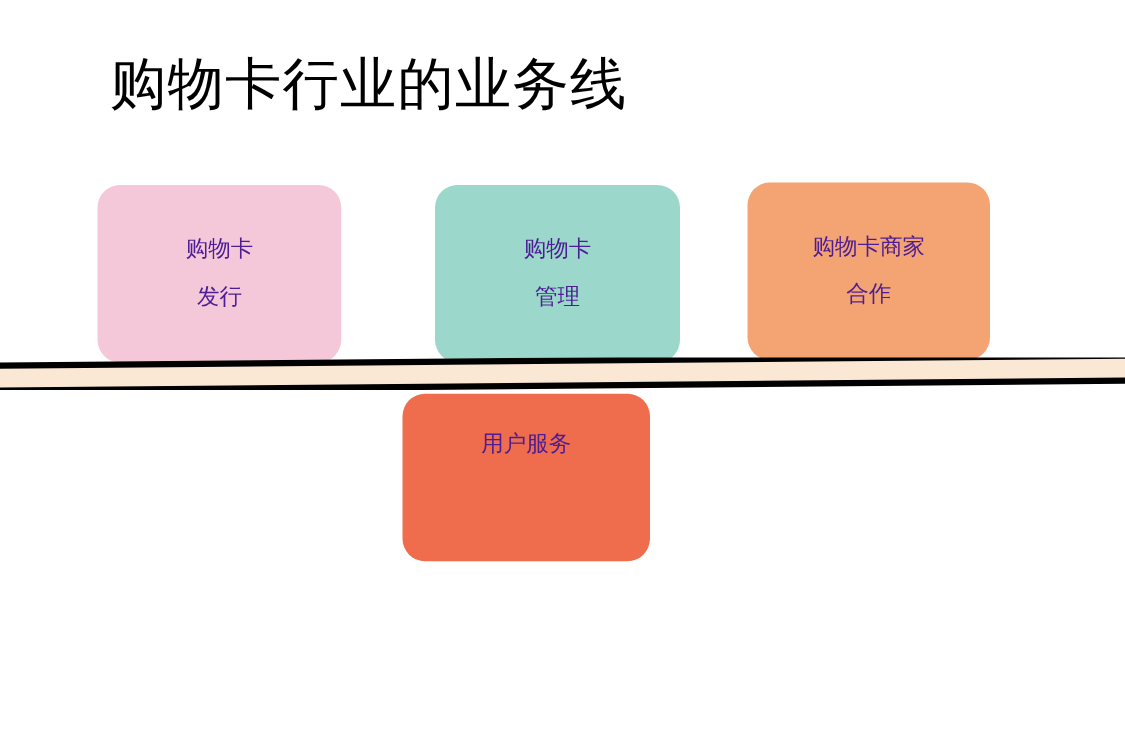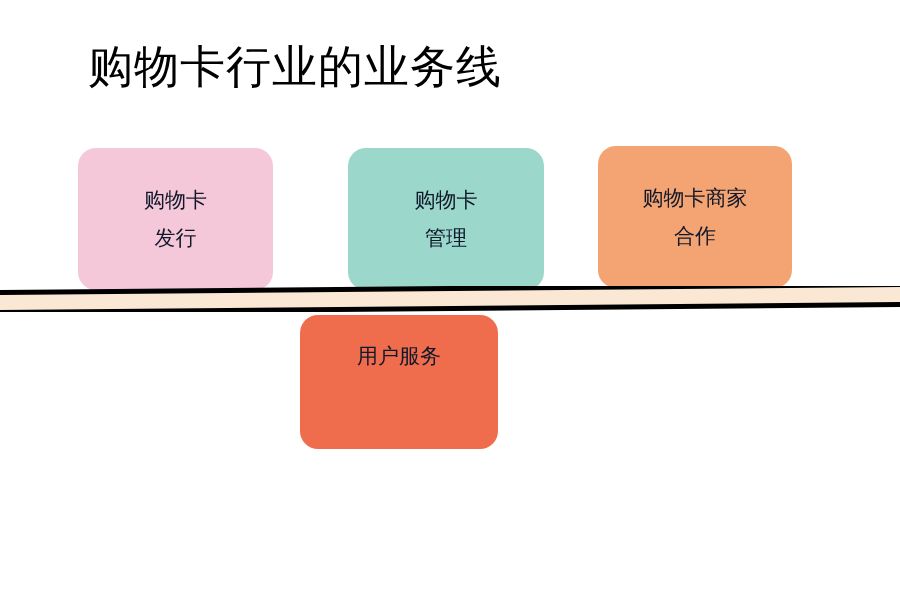--- a/index.html
+++ b/index.html
@@ -34,38 +34,38 @@
   }
 
   
   .card {
     position: absolute;
     border-radius: 18px;
     display: flex;
     align-items: center;
     justify-content: center;
     text-align: center;
-    color: #0f172a;
-    font-size: 21px;
+    color: #4c1d95;
+    font-size: 18px;
     line-height: 38px;
     box-sizing: border-box;
     padding: 4px 6px;
   }
   .card .card-label {
     display: block;
     white-space: pre-line;
   }
 
   
   #card-0 { left: 78px;  top: 148px; width: 195px; height: 142px; }
   #card-1 { left: 348px; top: 148px; width: 196px; height: 142px; }
   #card-2 { left: 598px; top: 146px; width: 194px; height: 142px; }
   
   #card-3 { left: 30px;  top: 317px; width: 192px; height: 135px; }
-  #card-4 { left: 300px; top: 315px; width: 198px; height: 134px; }
+  #card-4 { left: 322px; top: 315px; width: 198px; height: 134px; }
   #card-5 { left: 584px; top: 312px; width: 196px; height: 134px; }
 
   
   #card-4 .card-label, #card-5 .card-label { transform: translateY(-26px); }
   #card-3 .card-label { transform: translateY(-6px); }
 
   
   #divider {
     position: absolute;
     left: -4px;

